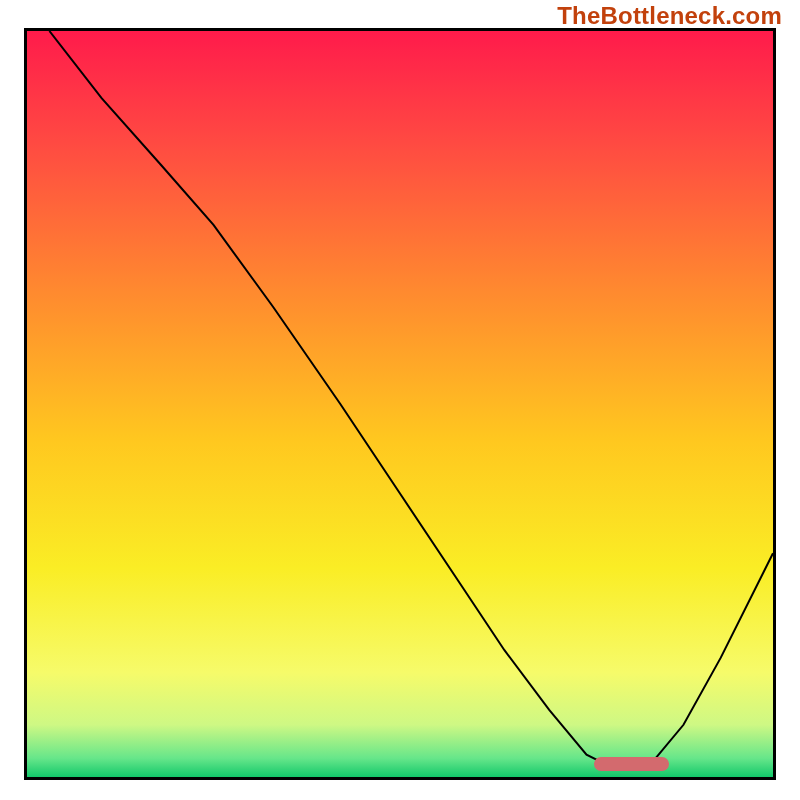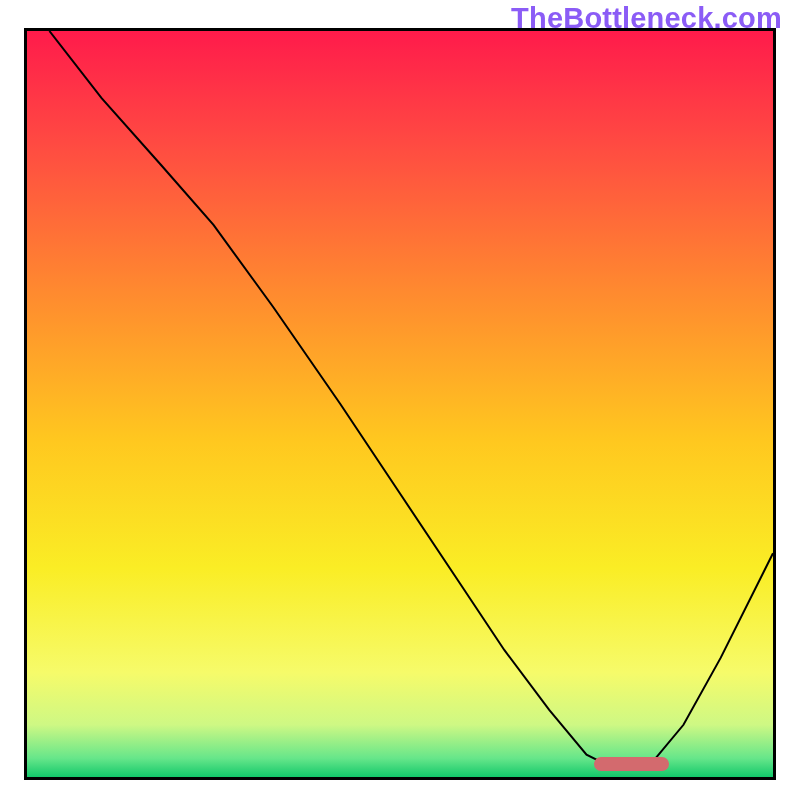--- a/index.html
+++ b/index.html
@@ -13,23 +13,23 @@
   }
   .root {
     position: relative;
     width: 800px;
     height: 800px;
   }
   .watermark {
     position: absolute;
     top: 2px;
     right: 18px;
-    font-size: 29px;
+    font-size: 24px;
     font-weight: 600;
-    color: #8b5cf6;
+    color: #c2410c;
     letter-spacing: 0.2px;
   }
   .plot-wrap {
     position: absolute;
     left: 24px;
     top: 28px;
     width: 752px;
     height: 752px;
     border: 3px solid #000;
     box-sizing: border-box;

